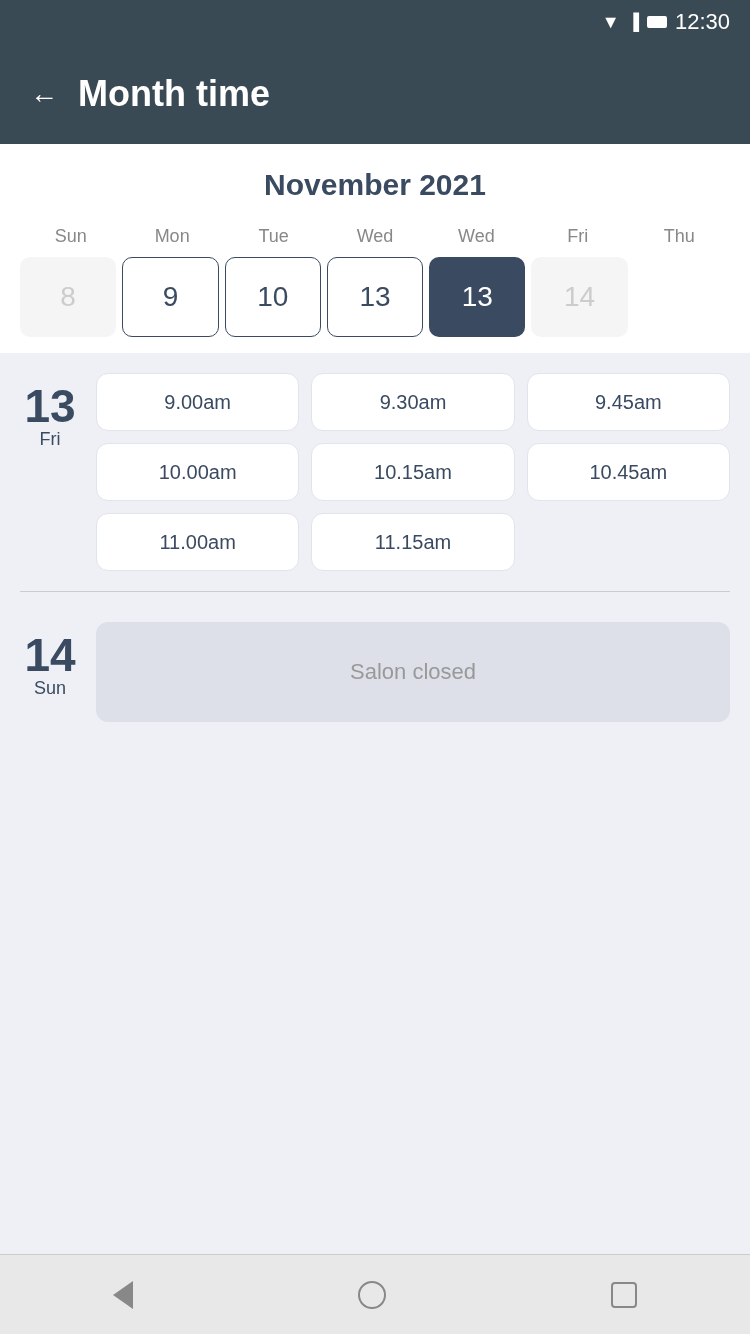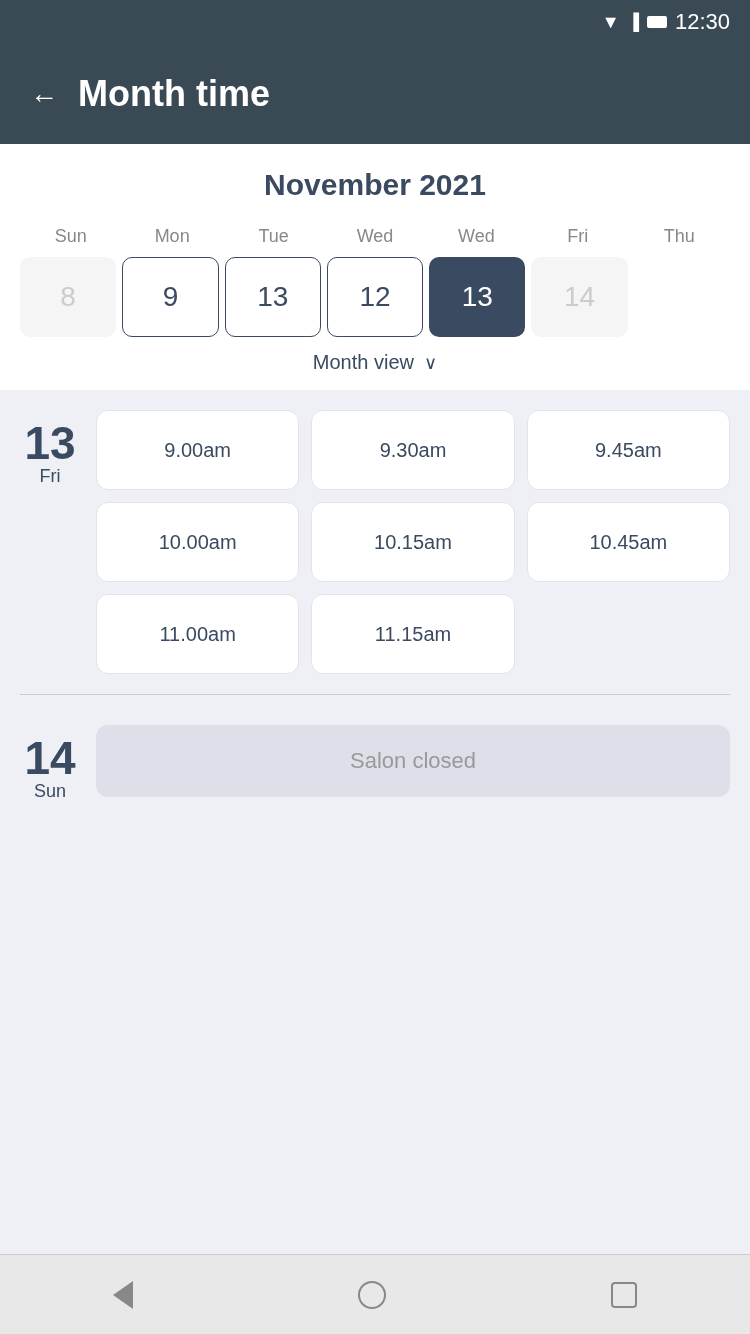--- a/index.html
+++ b/index.html
@@ -157,21 +157,21 @@
     }
     .time-grid {
       flex: 1;
       display: grid;
       grid-template-columns: repeat(3, 1fr);
       gap: 12px;
     }
     .time-slot {
       background: white;
       border-radius: 12px;
-      height: 80px;
+      height: 58px;
       display: flex;
       align-items: center;
       justify-content: center;
       font-size: 20px;
       color: #3a4a60;
       cursor: pointer;
       border: 1.5px solid #e0e4ec;
     }
 
     .divider {
@@ -183,21 +183,21 @@
     
     .day-14-block {
       display: flex;
       gap: 16px;
       margin-bottom: 20px;
     }
     .salon-closed-box {
       flex: 1;
       background: #dde0e8;
       border-radius: 12px;
-      height: 72px;
+      height: 100px;
       display: flex;
       align-items: center;
       justify-content: center;
       font-size: 22px;
       color: #999;
     }
 
     
     .nav-bar {
       background: #e8e8e8;
@@ -277,30 +277,26 @@
     <span class="weekday-label">Tue</span>
     <span class="weekday-label">Wed</span>
     <span class="weekday-label">Wed</span>
     <span class="weekday-label">Fri</span>
     <span class="weekday-label">Thu</span>
   </div>
 
   <div class="days-row">
     <div class="day-cell inactive">8</div>
     <div class="day-cell with-border">9</div>
+    <div class="day-cell with-border">10</div>
     <div class="day-cell with-border">13</div>
-    <div class="day-cell with-border">12</div>
     <div class="day-cell selected">13</div>
     <div class="day-cell inactive">14</div>
   </div>
 
-  <div class="month-view-toggle">
-    <span class="month-view-label">Month view</span>
-    <span class="chevron-icon">∨</span>
-  </div>
 </div>
 
 <div class="time-slots-section">
 
   <div class="day-block">
     <div class="day-label">
       <span class="day-number">13</span>
       <span class="day-name">Fri</span>
     </div>
     <div class="time-grid">

